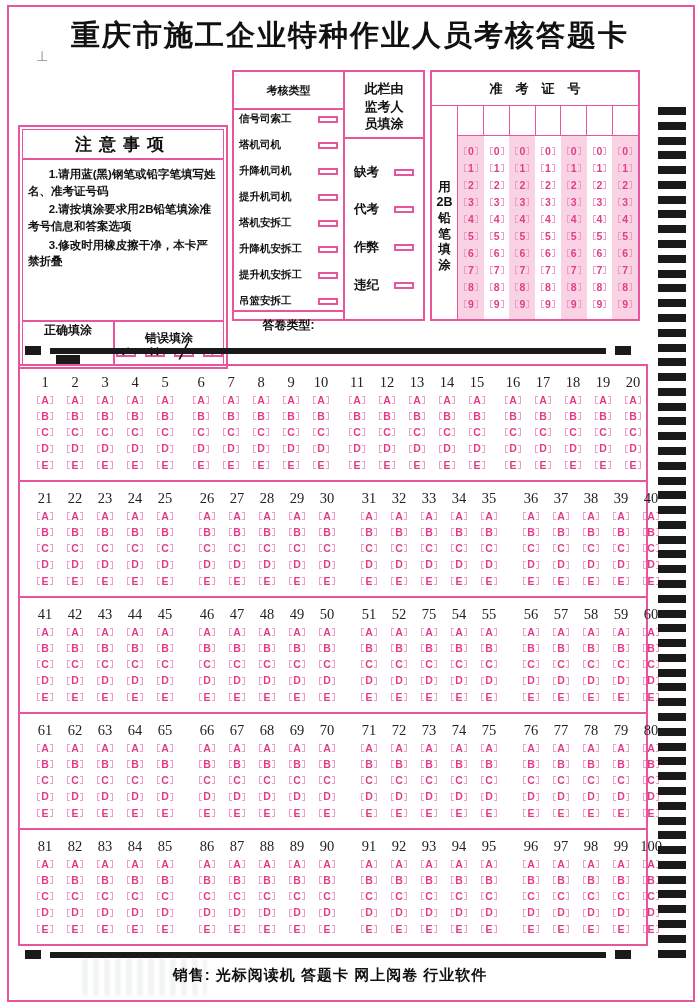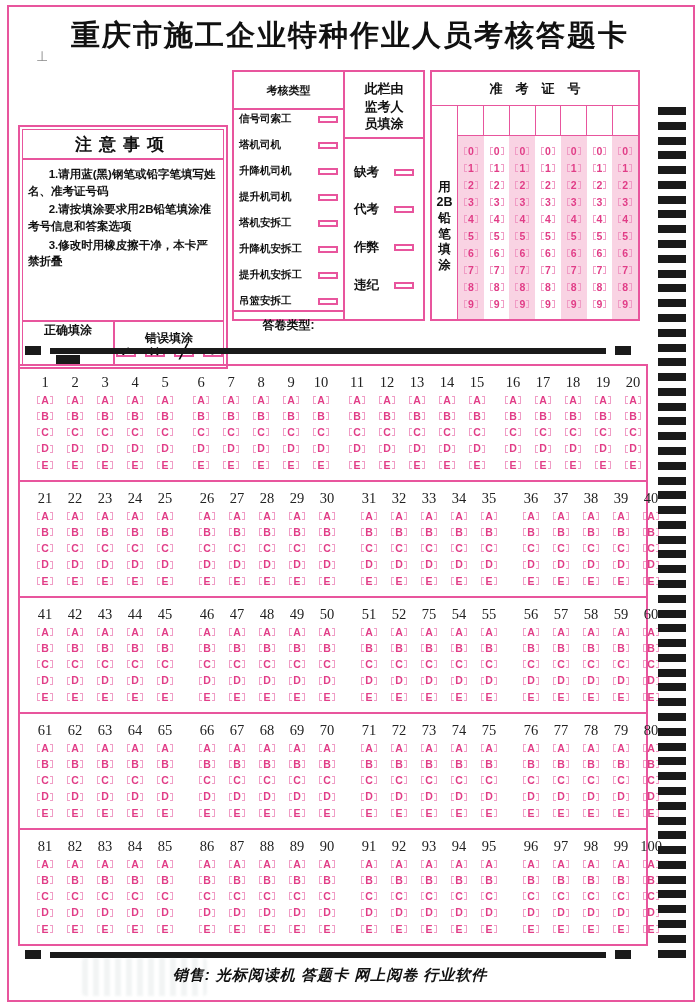--- a/index.html
+++ b/index.html
@@ -103,21 +103,21 @@
                 border:2px solid var(--pink); display:flex; flex-direction:column; }
   .band { flex:1; display:flex; gap:10px; padding:7px 0 0 12px; }
   .band + .band { border-top:2px solid var(--pink);gap:16px; }
   .qgroup { display:flex; gap:4px; }
   .qcol { width:26px; display:flex; flex-direction:column; align-items:center; }
   .qnum { font-family:"Liberation Serif", serif; font-size:14.5px; color:#222; height:19px; line-height:19px; }
   .qcol .bub { height:16.2px; }
 
   
   .footer-text { position:absolute; left:0; right:40px; top:966px; text-align:center;
-                 font-size:15px; font-weight:bold; color:#111; letter-spacing:1px;font-style:italic; }
+                 font-size:15px; font-weight:bold; color:#111; letter-spacing:1px; }
   .watermark { position:absolute; left:82px; top:958px; width:125px; height:38px; opacity:0.12;
                background:repeating-linear-gradient(90deg,#9aa 0 6px,transparent 6px 11px);
                filter:blur(1px); border-radius:4px; }
 </style>
 </head>
 <body>
 
 <div class="page" style="--pink: #e8559d; --ltr: #e13d87; --cap: #f09cc5; --shade: #f9d3e3; --ink: #1a1a1a;">
   <div class="outer-frame"></div>
 

